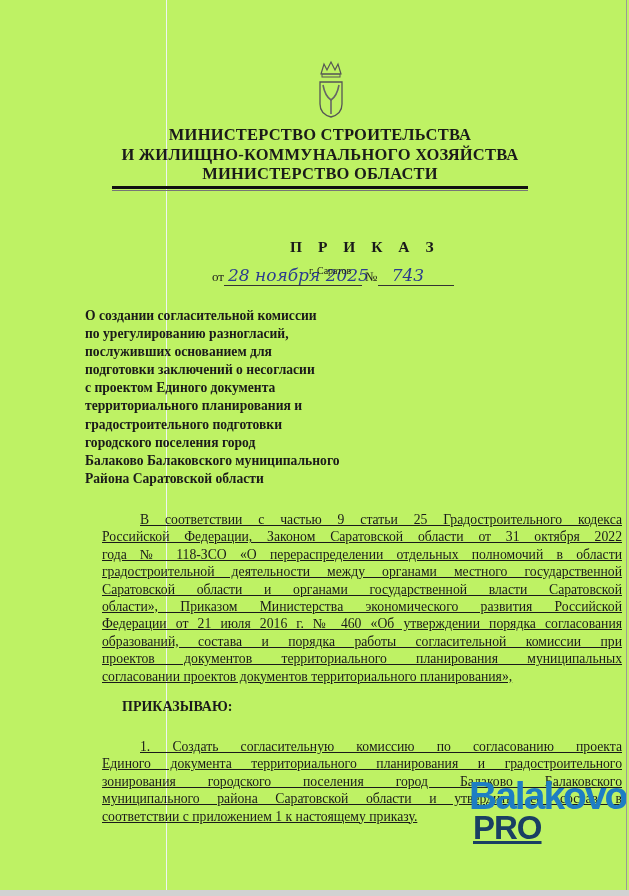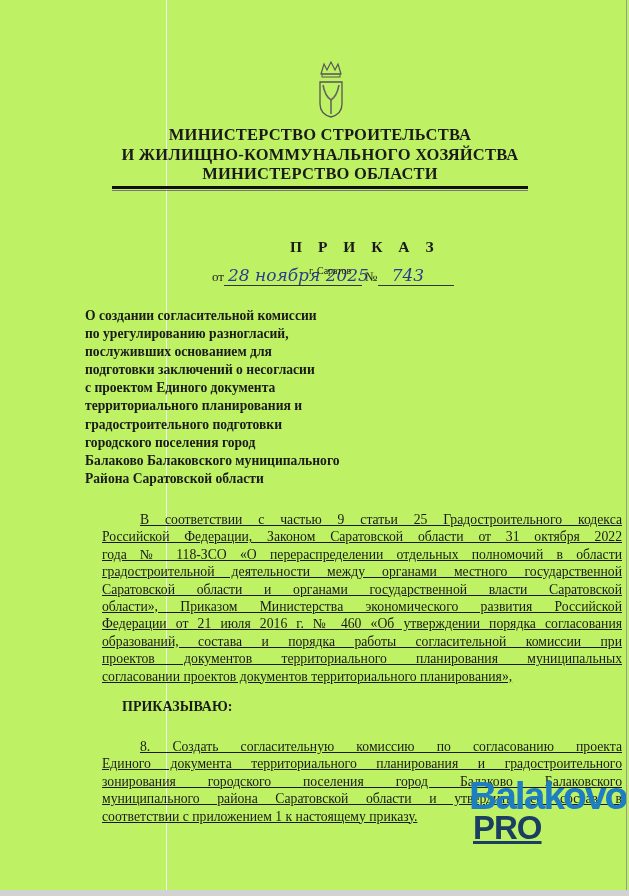--- a/index.html
+++ b/index.html
@@ -91,21 +91,21 @@
     <span class="line">области», Приказом Министерства экономического развития Российской</span>
     <span class="line">Федерации от 21 июля 2016 г. № 460 «Об утверждении порядка согласования</span>
     <span class="line">образований, состава и порядка работы согласительной комиссии при</span>
     <span class="line">проектов документов территориального планирования муниципальных</span>
     <span class="line last">согласовании проектов документов территориального планирования»,</span>
   </div>
 
   <div class="order-word">ПРИКАЗЫВАЮ:</div>
 
   <div class="body-text p2">
-    <span class="line indent">8. Создать согласительную комиссию по согласованию проекта</span>
+    <span class="line indent">1. Создать согласительную комиссию по согласованию проекта</span>
     <span class="line">Единого документа территориального планирования и градостроительного</span>
     <span class="line">зонирования городского поселения город Балаково Балаковского</span>
     <span class="line">муниципального района Саратовской области и утвердить ее состав в</span>
     <span class="line last">соответствии с приложением 1 к настоящему приказу.</span>
   </div>
 
   <div class="logo">
     <span class="l1">Balakovo</span>
     <span class="l2">PRO</span>
   </div>

